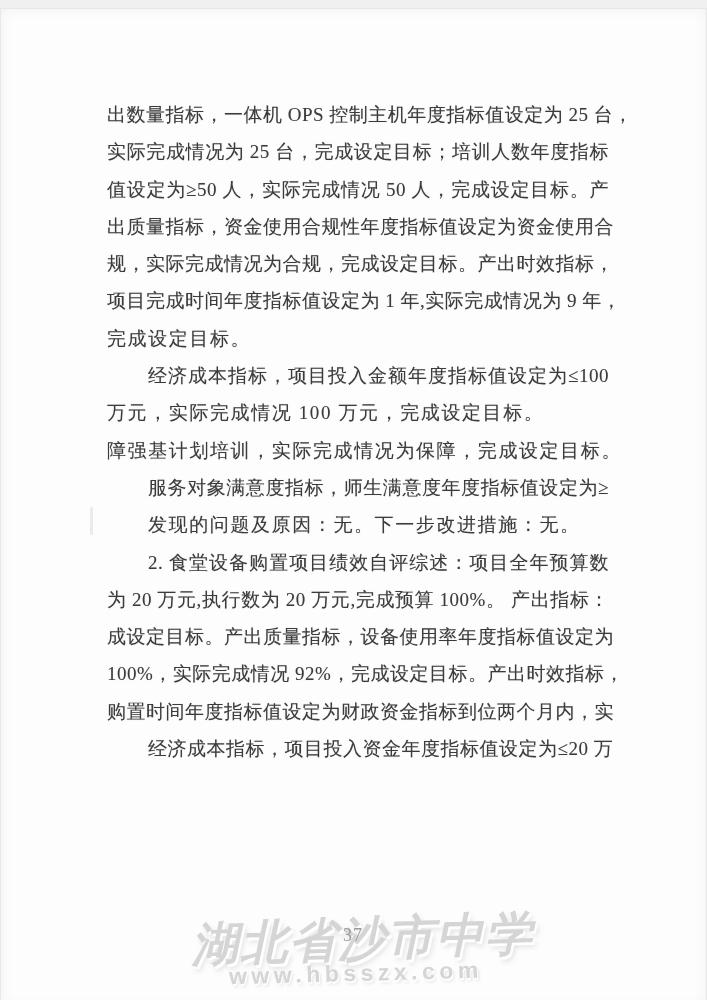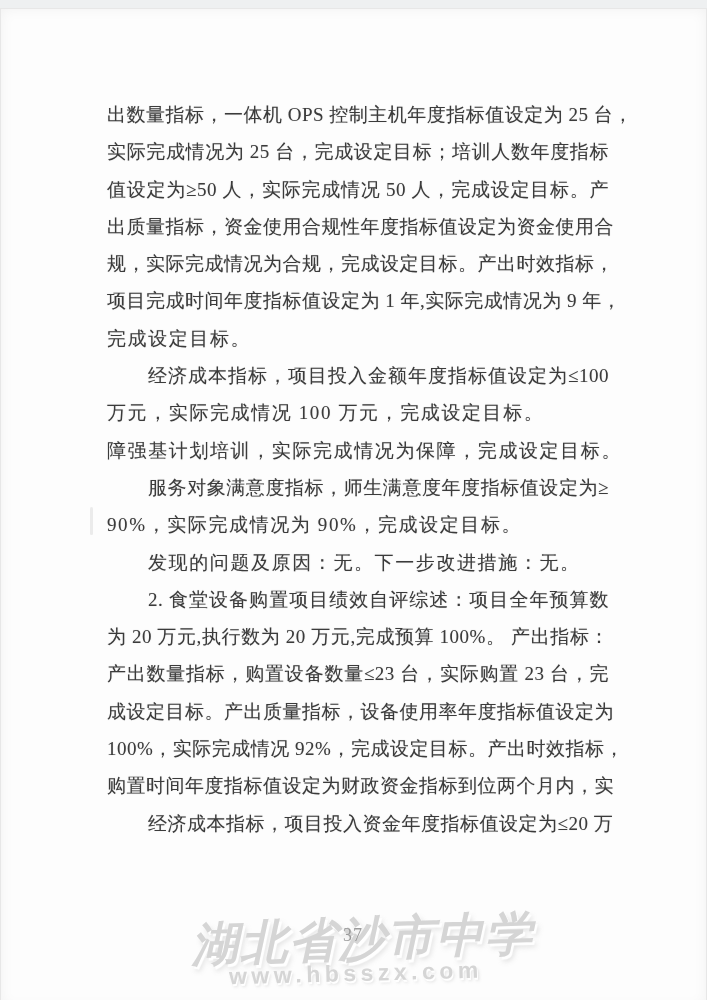--- a/index.html
+++ b/index.html
@@ -102,25 +102,23 @@
       <div class="line">实际完成情况为 25 台，完成设定目标；培训人数年度指标</div>
       <div class="line">值设定为≥50 人，实际完成情况 50 人，完成设定目标。产</div>
       <div class="line">出质量指标，资金使用合规性年度指标值设定为资金使用合</div>
       <div class="line">规，实际完成情况为合规，完成设定目标。产出时效指标，</div>
       <div class="line">项目完成时间年度指标值设定为 1 年,实际完成情况为 9 年，</div>
       <div class="line end">完成设定目标。</div>
       <div class="line indent">经济成本指标，项目投入金额年度指标值设定为≤100</div>
       <div class="line end">万元，实际完成情况 100 万元，完成设定目标。</div>
       <div class="line end">障强基计划培训，实际完成情况为保障，完成设定目标。</div>
       <div class="line indent">服务对象满意度指标，师生满意度年度指标值设定为≥</div>
-      <div class="line end">90%，实际完成情况为 90%，完成设定目标。</div>
       <div class="line indent end">发现的问题及原因：无。下一步改进措施：无。</div>
       <div class="line indent">2. 食堂设备购置项目绩效自评综述：项目全年预算数</div>
       <div class="line">为 20 万元,执行数为 20 万元,完成预算 100%。 产出指标：</div>
-      <div class="line">产出数量指标，购置设备数量≤23 台，实际购置 23 台，完</div>
       <div class="line">成设定目标。产出质量指标，设备使用率年度指标值设定为</div>
       <div class="line">100%，实际完成情况 92%，完成设定目标。产出时效指标，</div>
       <div class="line">购置时间年度指标值设定为财政资金指标到位两个月内，实</div>
       <div class="line indent">经济成本指标，项目投入资金年度指标值设定为≤20 万</div>
     </div>
 
   <div class="smudge"></div>
 
   <div class="watermark-name">湖北省沙市中学</div>
 

